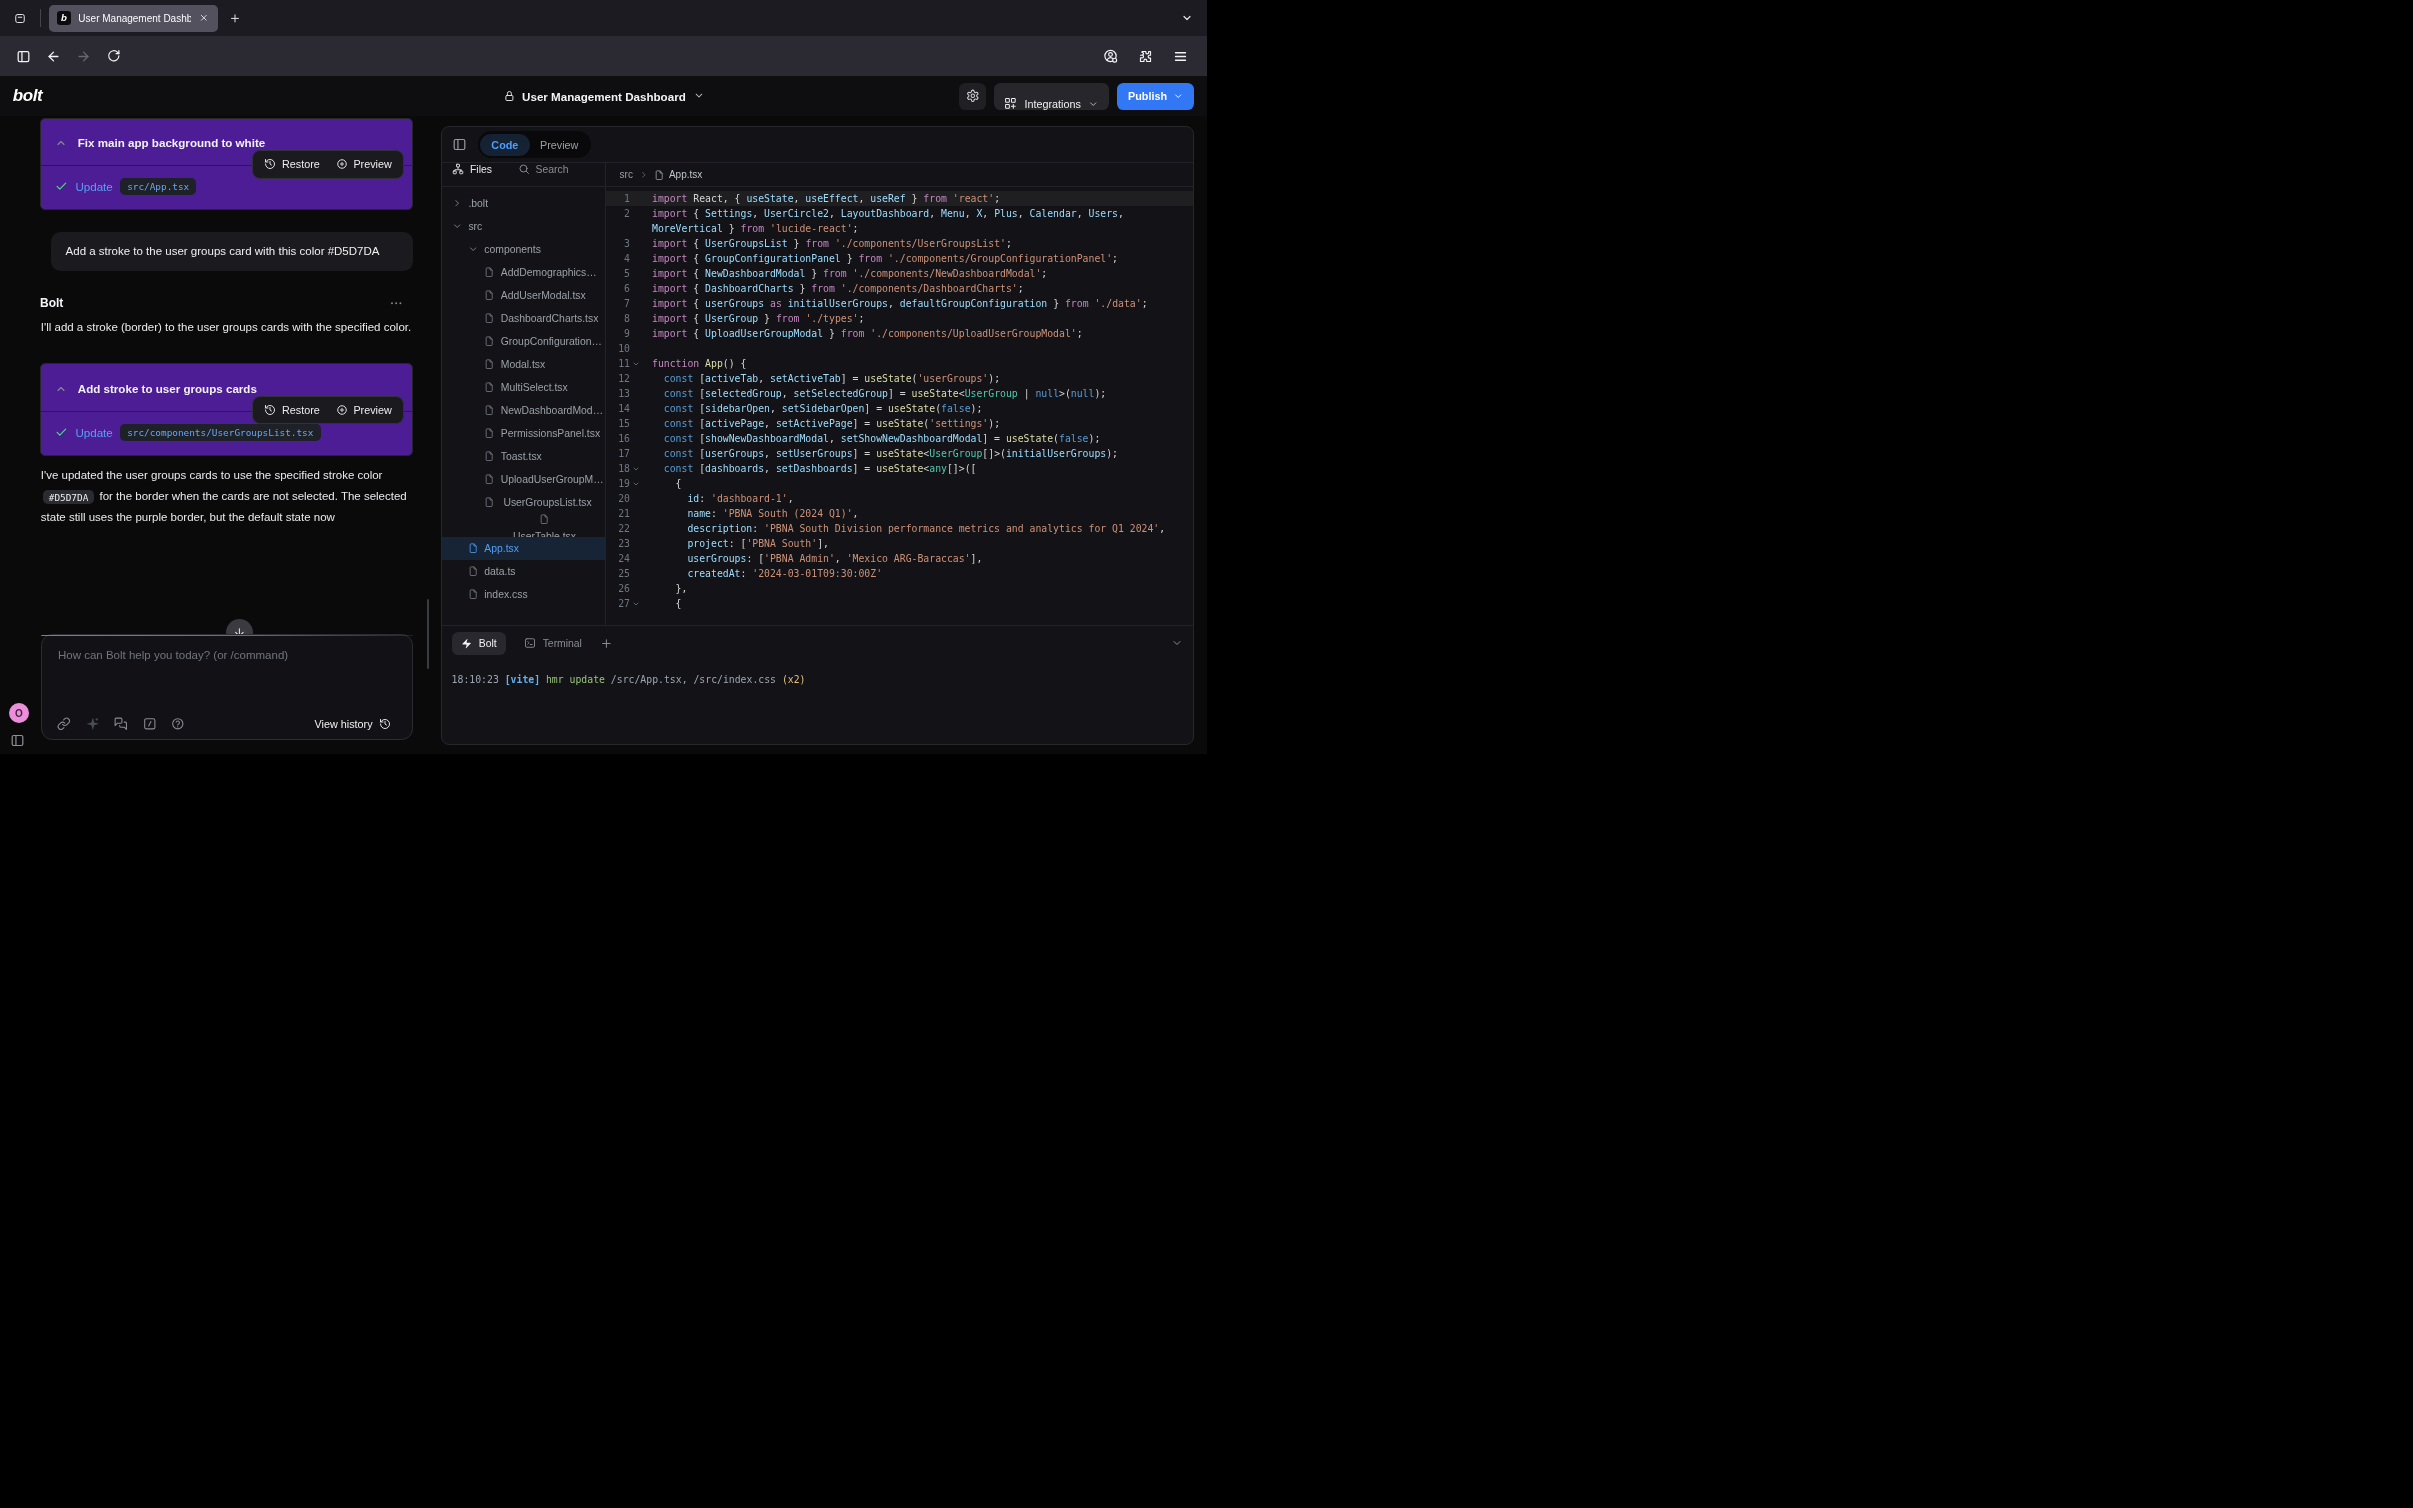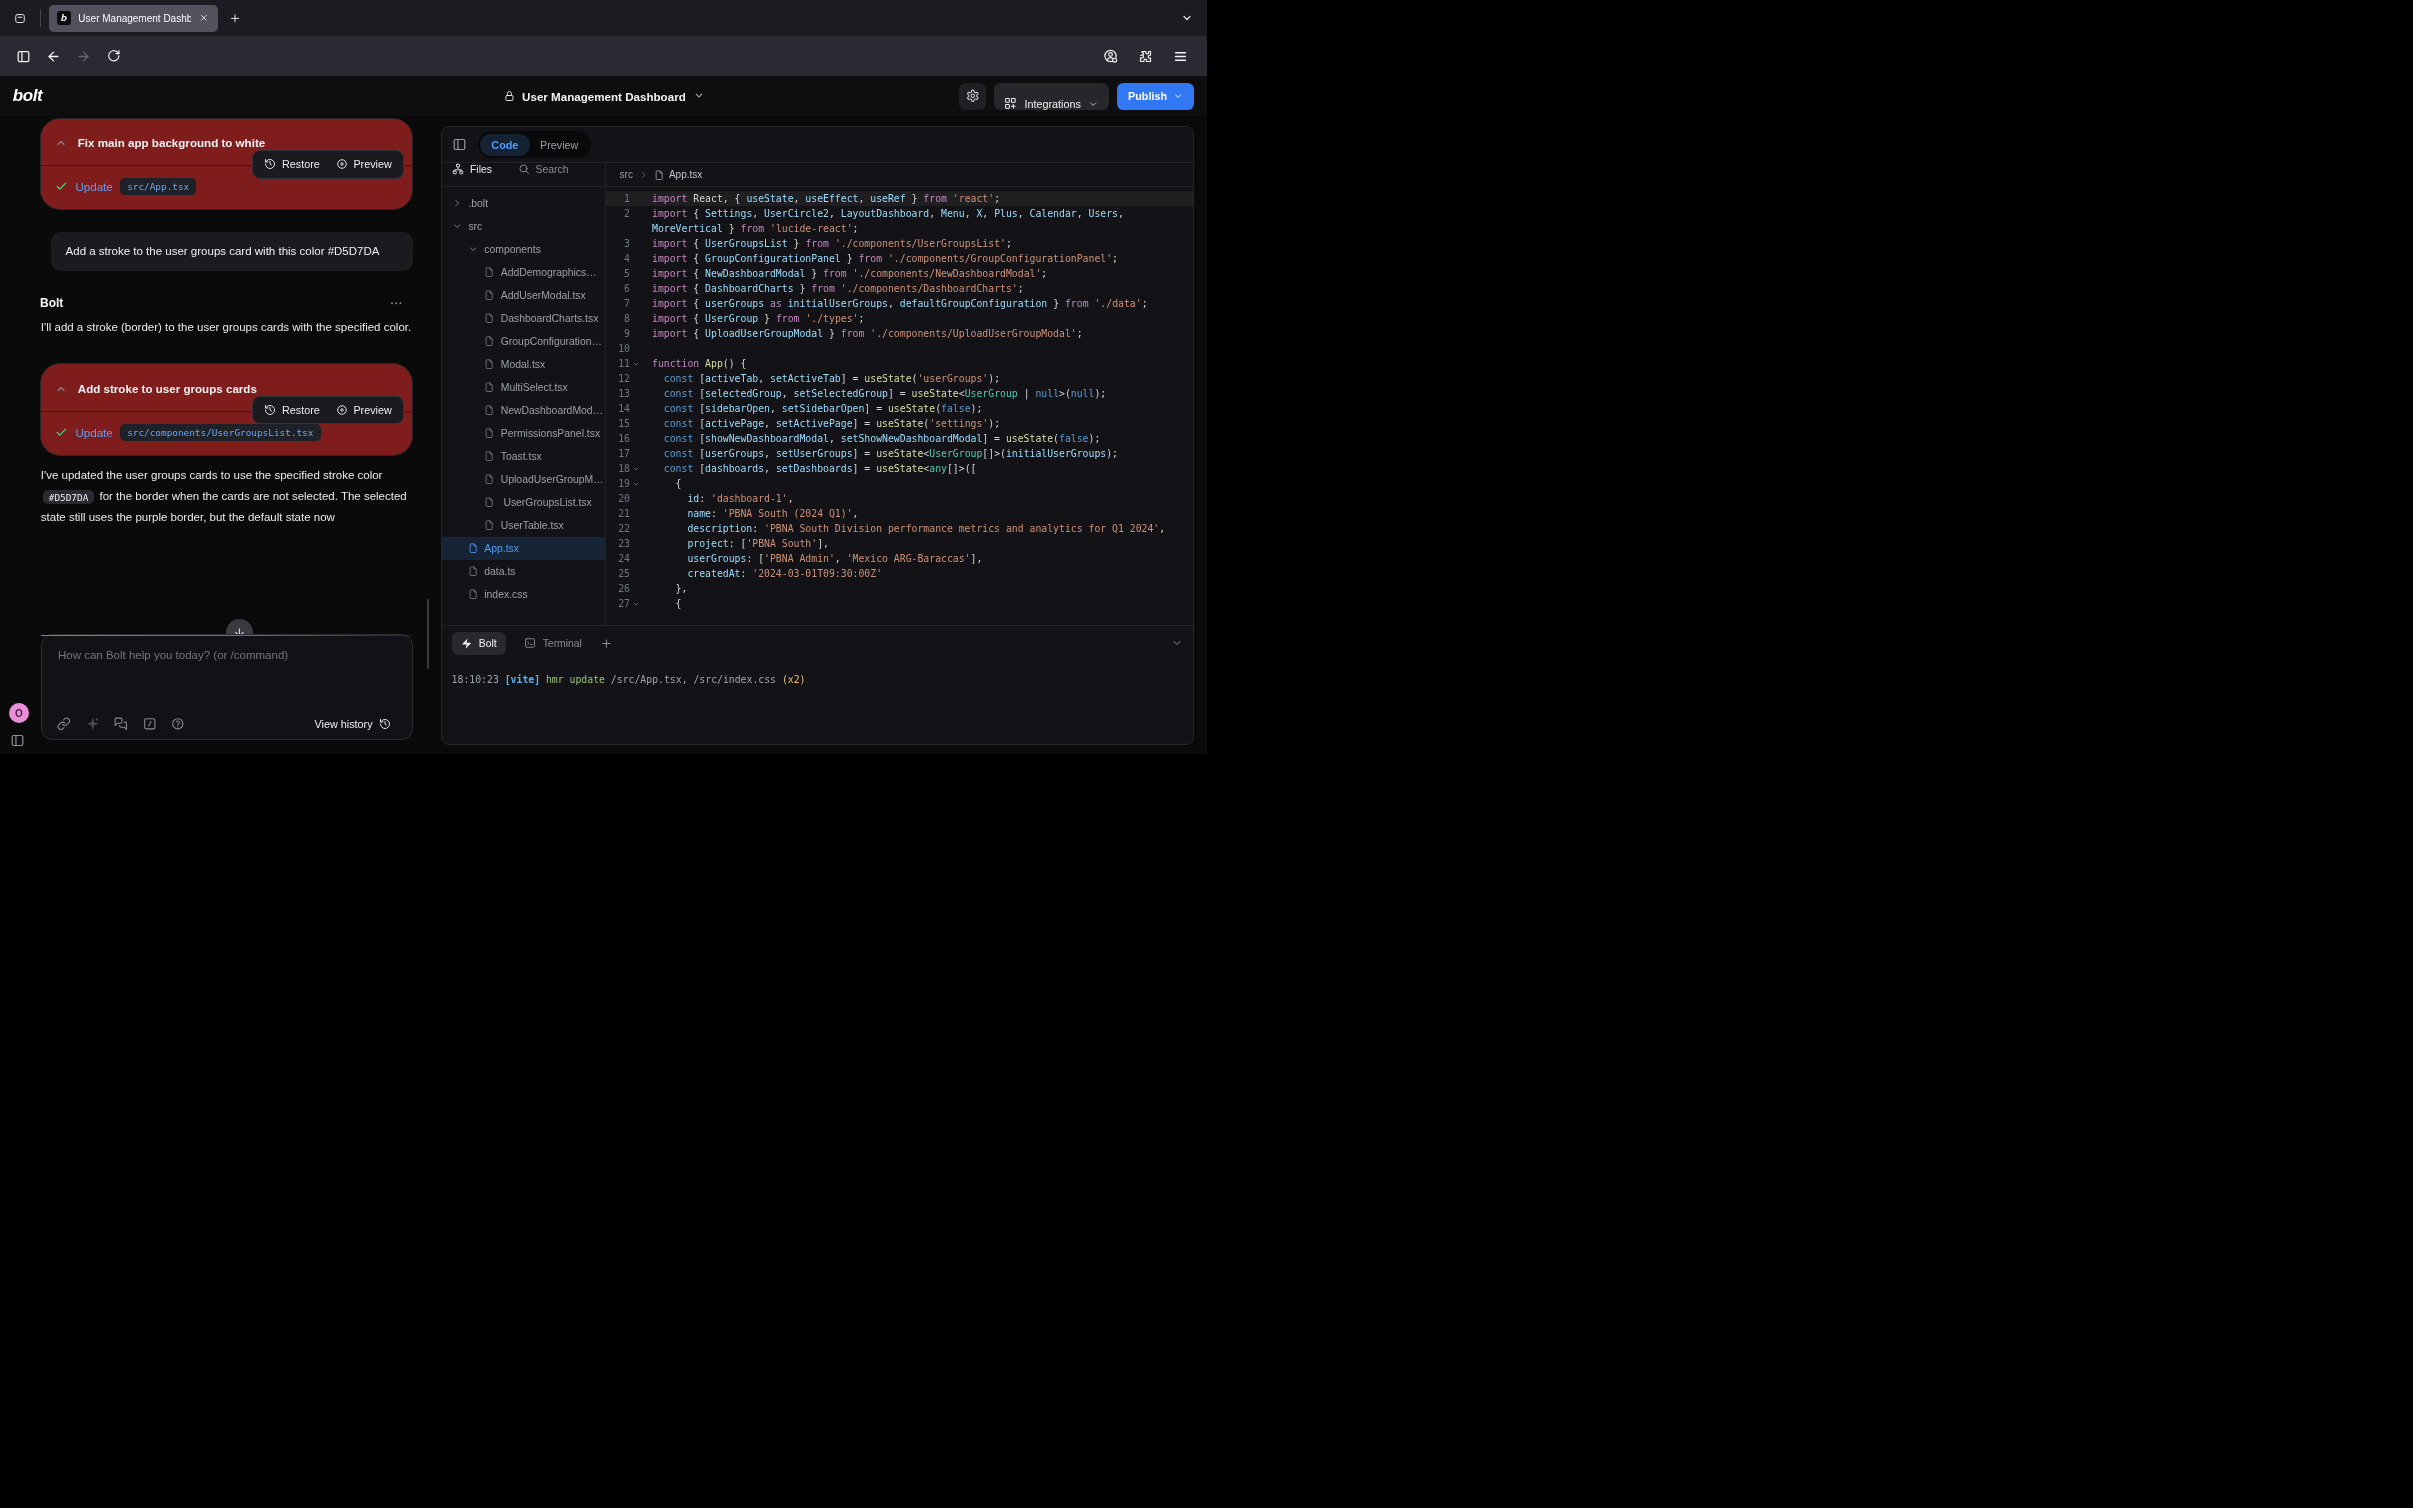--- a/index.html
+++ b/index.html
@@ -46,21 +46,21 @@
             align-items:flex-end;gap:7.2px;padding:0 10.4px;font-size:10.8px;cursor:pointer}
   .btn-publish{height:27px;border-radius:6.4px;border:none;background:var(--accent,#3277F3);color:#fff;display:flex;
             align-items:center;gap:5.6px;padding:0 11.2px;font-size:10.8px;font-weight:600;cursor:pointer}
 
   
   .main{position:relative;height:638px}
 
   
   .chat{position:absolute;left:0;top:0;width:441px;height:100%}
   .chat-col{margin-left:40px;width:373px;position:relative;padding-top:1.6px;box-sizing:border-box}
-  .card{background:#7f1d1d;border:0.8px solid #26262B;border-radius:20px;position:relative}
+  .card{background:#4c1d95;border:0.8px solid #26262B;border-radius:5px;position:relative}
   .card-head{display:flex;align-items:center;gap:10.4px;padding:17.6px 14.4px 16px;font-size:11.6px;
              font-weight:700;color:#F2F2F5}
   .card-head .chev{color:#8A8A93;display:flex}
   .card-divider{height:0.8px;background:#232329;position:relative}
   .hover-pill{position:absolute;right:8px;top:-15px;display:flex;align-items:center;background:#1A1A1F;
               border:0.8px solid #313138;border-radius:8px;padding:3.2px 4px;gap:1.6px;z-index:2}
   .pill-btn{display:flex;align-items:center;gap:5.6px;color:#EDEDF0;font-size:10.8px;background:transparent;
             border:none;padding:4px 7.2px;cursor:pointer}
   .card-update{display:flex;align-items:center;gap:7.2px;padding:12px 14.4px 13.6px;font-size:11.6px}
   .check{color:var(--green,#4ADE80);display:flex}
@@ -613,21 +613,21 @@
               </div>
               <div class="tree-row" style="padding-left: 42px; gap: 9px;">
                 <span class="tfile">
                   <svg width="10.4" height="10.4" viewBox="0 0 24 24" fill="none" stroke="currentColor" stroke-width="1.9" stroke-linejoin="round">
                     <path d="M14 2H7a2 2 0 0 0-2 2v16a2 2 0 0 0 2 2h10a2 2 0 0 0 2-2V7z"></path>
                     <path d="M14 2v5h5"></path>
                   </svg>
                 </span>
                 <span class="tree-label">UserGroupsList.tsx</span>
               </div>
-              <div class="tree-row" style="padding-left: 42px;">
+              <div class="tree-row" style="padding-left: 42px; flex-direction: column;">
                 <span class="tfile">
                   <svg width="10.4" height="10.4" viewBox="0 0 24 24" fill="none" stroke="currentColor" stroke-width="1.9" stroke-linejoin="round">
                     <path d="M14 2H7a2 2 0 0 0-2 2v16a2 2 0 0 0 2 2h10a2 2 0 0 0 2-2V7z"></path>
                     <path d="M14 2v5h5"></path>
                   </svg>
                 </span>
                 <span class="tree-label">UserTable.tsx</span>
               </div>
               <div class="tree-row selected" style="padding-left: 25.5px;">
                 <span class="tfile">

